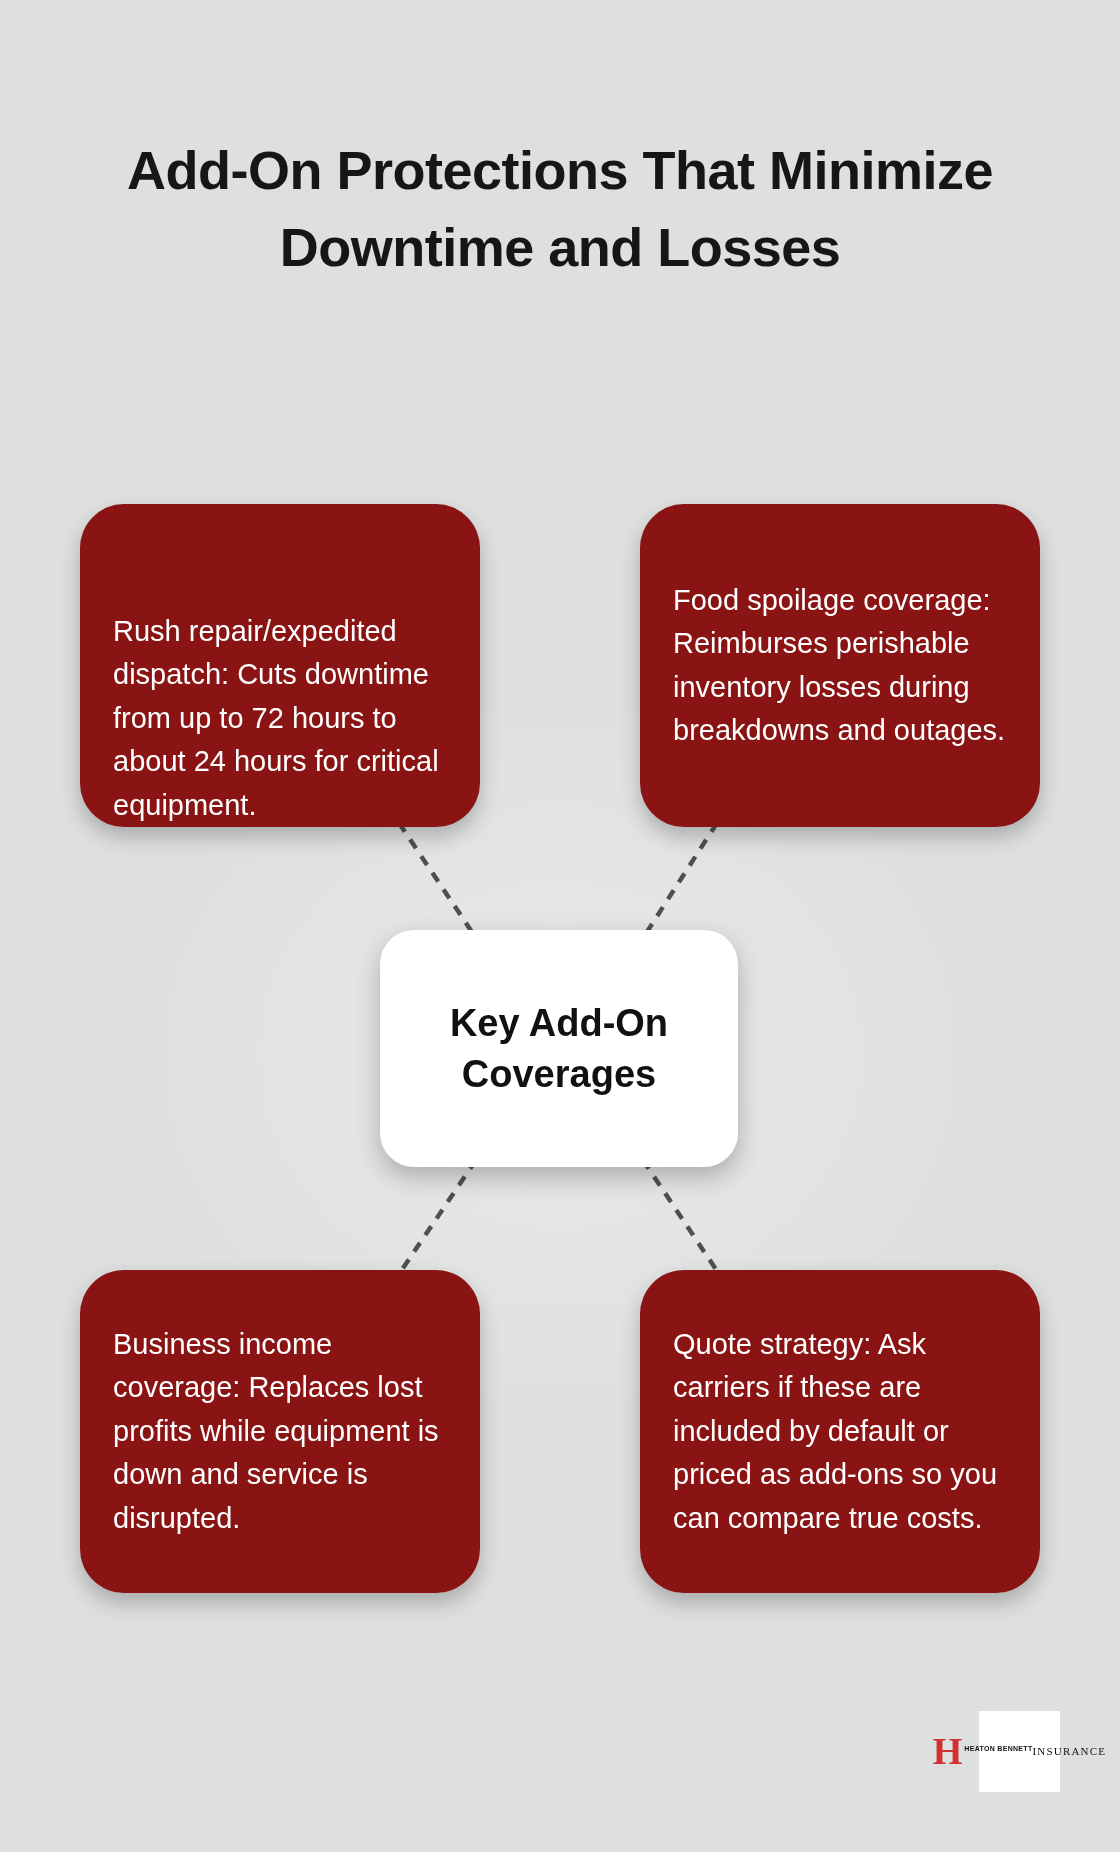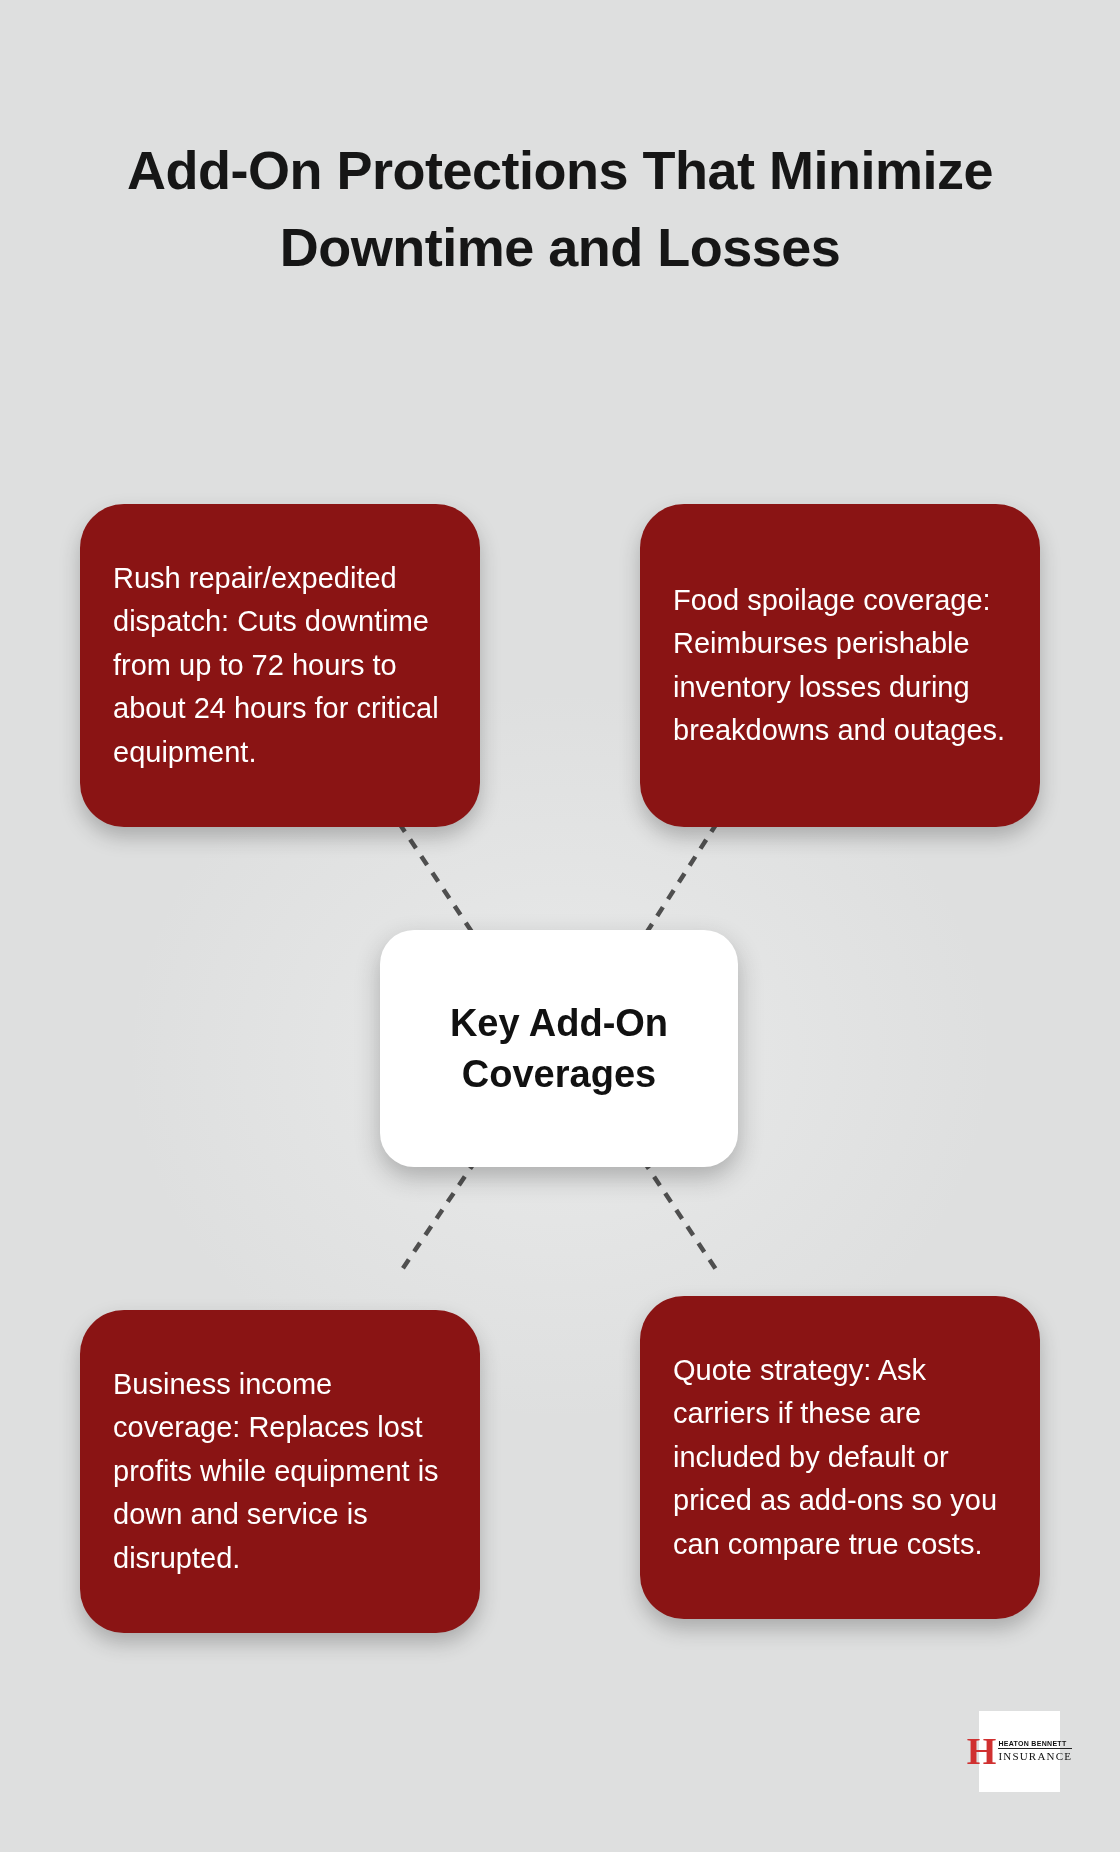--- a/index.html
+++ b/index.html
@@ -58,24 +58,24 @@
     background: var(--node-bg, #8a1414);
     color: var(--node-text, #ffffff);
     display: flex;
     align-items: center;
     padding: 0 33px;
     font-size: 29px;
     line-height: 1.5;
     z-index: 2;
     box-shadow: 0 10px 20px rgba(40, 40, 40, 0.28);
   }
-  .node-top-left     { left: 80px;  top: 504px; }
+  .node-top-left     { left: 80px;  top: 504px; align-items: flex-end; }
   .node-top-right    { left: 640px; top: 504px; justify-content: flex-end; }
-  .node-bottom-left  { left: 80px;  top: 1270px; margin-top: 40px; }
-  .node-bottom-right { left: 640px; top: 1270px; margin-top: 26px; }
+  .node-bottom-left  { left: 80px;  top: 1270px; }
+  .node-bottom-right { left: 640px; top: 1270px; }
 
   
   .center-node {
     position: absolute;
     left: 380px;
     top: 930px;
     width: 358px;
     height: 237px;
     box-sizing: border-box;
     border-radius: 34px;
@@ -113,21 +113,21 @@
   .logo-monogram {
     font-family: "Liberation Serif", "DejaVu Serif", serif;
     font-weight: 700;
     font-size: 38px;
     line-height: 0.8;
     color: var(--logo-red, #d03030);
   }
   .logo-text {
     margin-left: 2px;
     display: flex;
-    flex-direction: column;
+    flex-direction: row;
   }
   .logo-name {
     font-size: 7px;
     font-weight: 700;
     letter-spacing: 0.3px;
     color: #111111;
     white-space: nowrap;
   }
   .logo-divider {
     height: 0;

